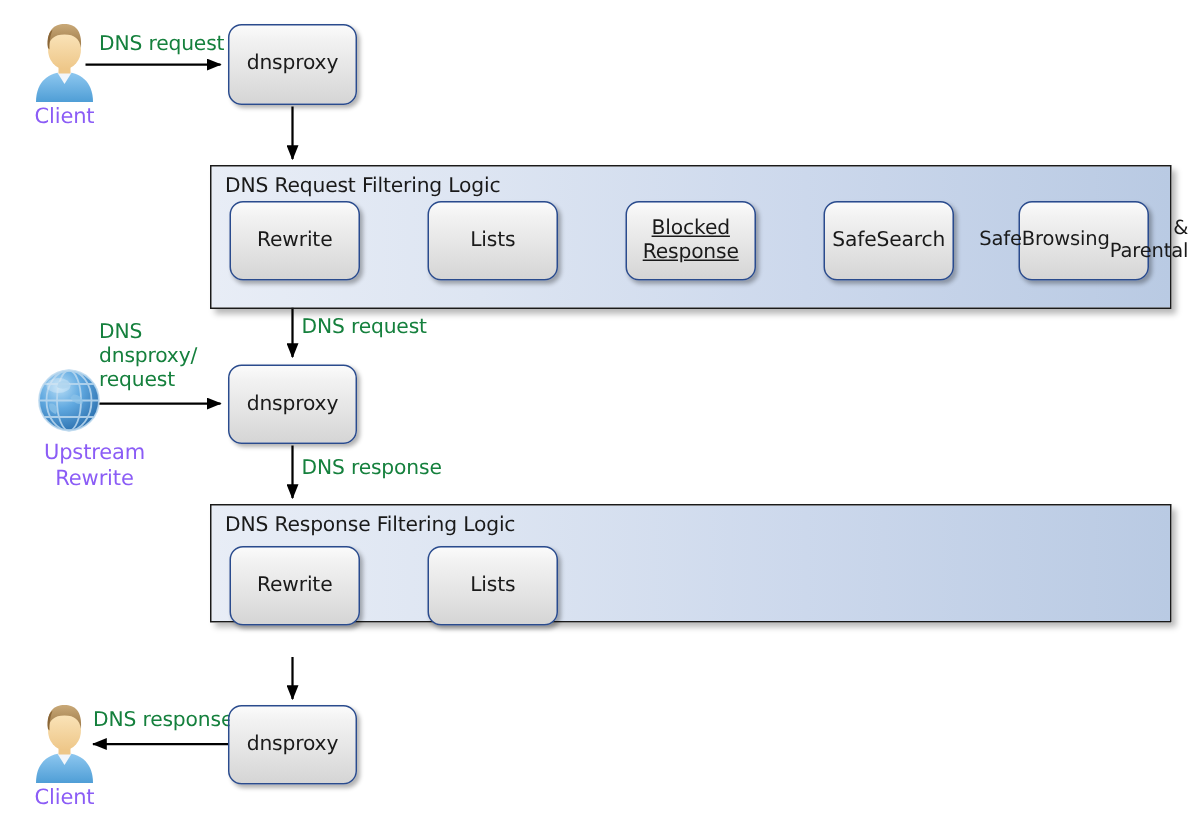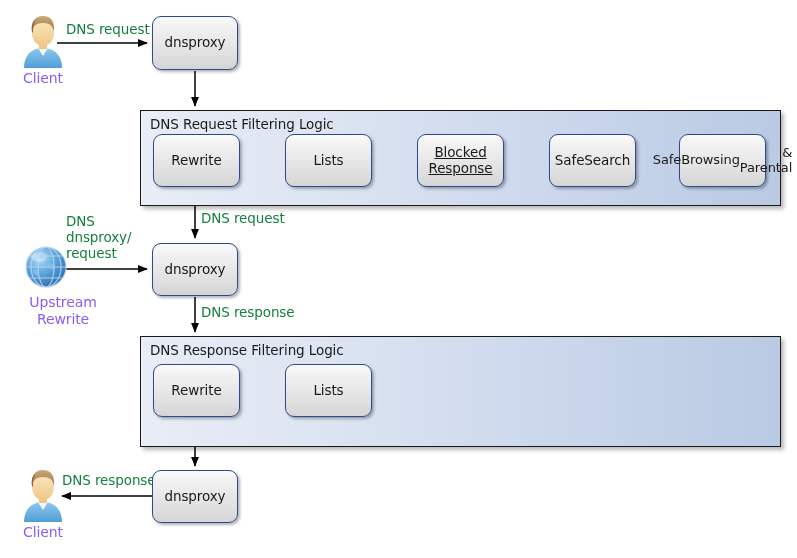--- a/index.html
+++ b/index.html
@@ -227,21 +227,21 @@
     <div>dnsproxy/</div>
     <div>request</div>
   </div>
 
   <div class="node" style="left:152px; top:243px; width:86px; height:53px;">
     <span>dnsproxy</span>
   </div>
 
   <div class="edge-label" style="left:201px; top:305px;">DNS response</div>
 
-  <div class="container-box" style="left:140px; top:336px; width:641px; height:111px;">
+  <div class="container-box" style="left:140px; top:336px; width:641px; height:79px;">
     <div class="container-title">DNS Response Filtering Logic</div>
   </div>
 
   <div class="node" style="left:153px; top:364px; width:87px; height:53px;">
     <span>Rewrite</span>
   </div>
 
   <div class="node" style="left:285px; top:364px; width:87px; height:53px;">
     <span>Lists</span>
   </div>

